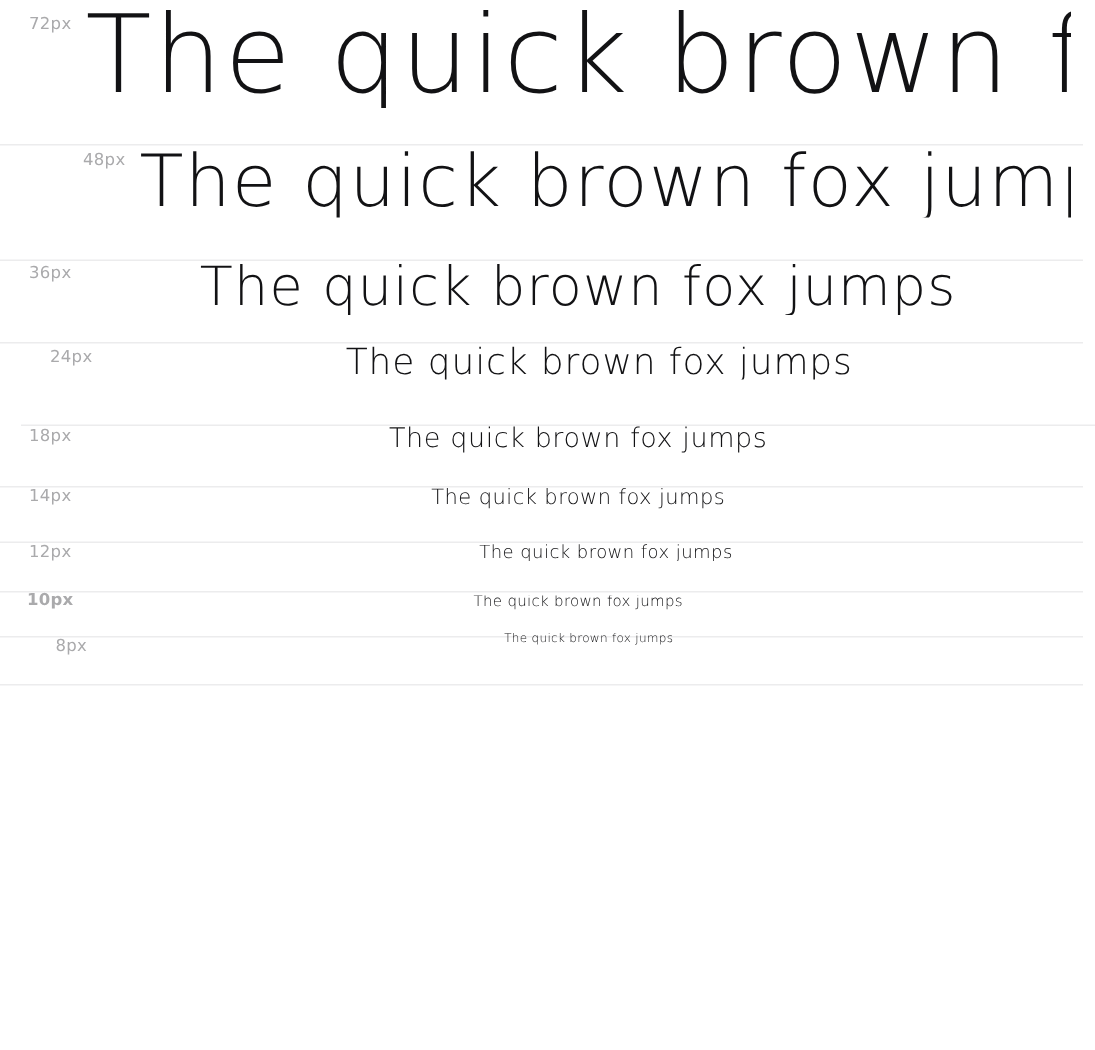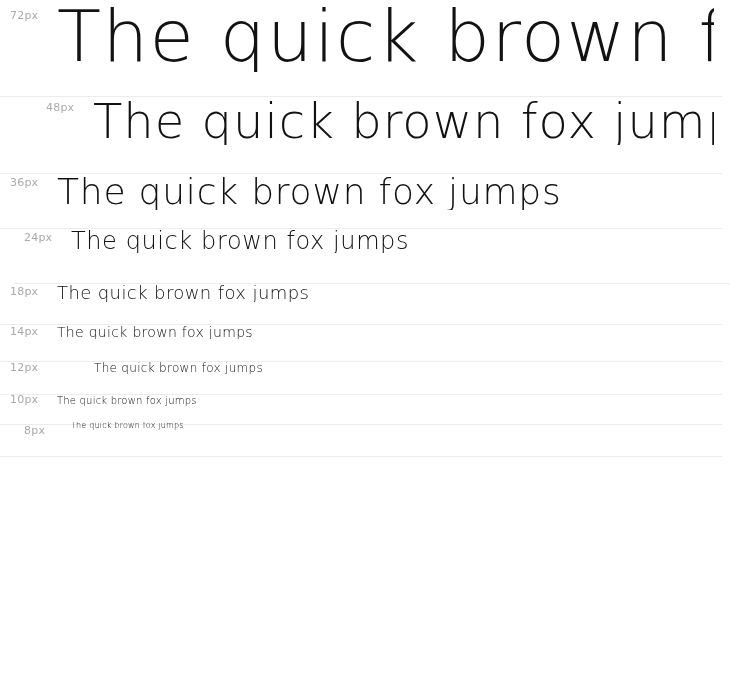--- a/index.html
+++ b/index.html
@@ -13,20 +13,21 @@
     background: #ffffff;
     font-family: "Liberation Sans", sans-serif;
     overflow: hidden;
     position: relative;
   }
 
   #specimen-list {
     width: 730px;
     padding: 0;
     margin: 0;
+    text-align: center;
   }
 
   .specimen-row {
     position: relative;
     display: flex;
     align-items: baseline;
     box-sizing: border-box;
     padding-left: 10px;
     padding-right: 8px;
     border-bottom: 1px solid #ececed;
@@ -83,21 +84,21 @@
   .row-14 { height: 37px; }
   .row-14 .sample-text { font-size: 14px; letter-spacing: 0.3px; }
   .row-14 .size-label  { position: relative; top: -2px; }
 
   .row-12 { height: 33px; gap: 37px; }
   .row-12 .sample-text { font-size: 12px; letter-spacing: 0.3px; }
   .row-12 .size-label  { position: relative; top: -1px; }
 
   .row-10 { height: 30px; }
   .row-10 .sample-text { font-size: 10px; letter-spacing: 0.2px; }
-  .row-10 .size-label  { position: relative; top: -1px; }
+  .row-10 .size-label  { position: relative; top: -1px; font-weight: bold; }
 
   .row-8  { height: 32px; padding-left: 24px; }
   .row-8 .sample-text  { font-size: 8px; letter-spacing: 0.2px; position: relative; top: -6px; }
   .row-8 .size-label   { position: relative; top: 0px; }
 </style>
 </head>
 <body>
 
 <div id="specimen-list">
 

